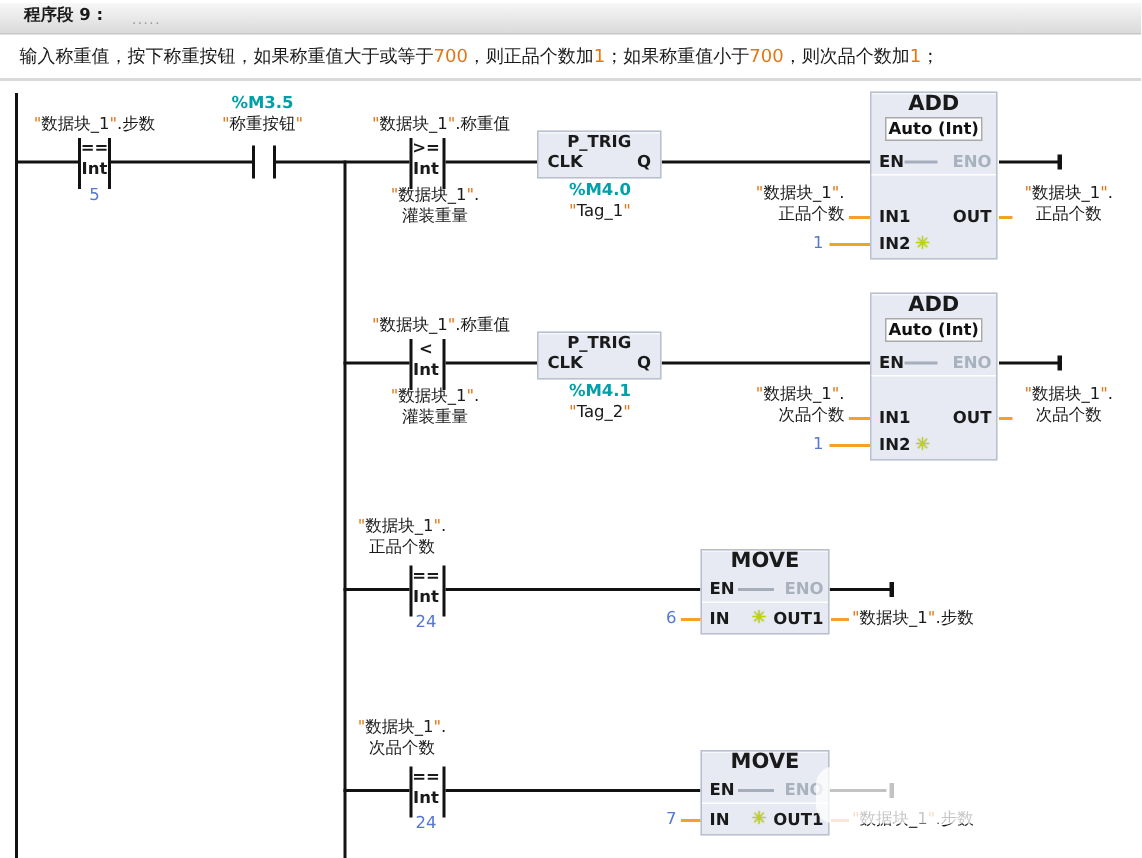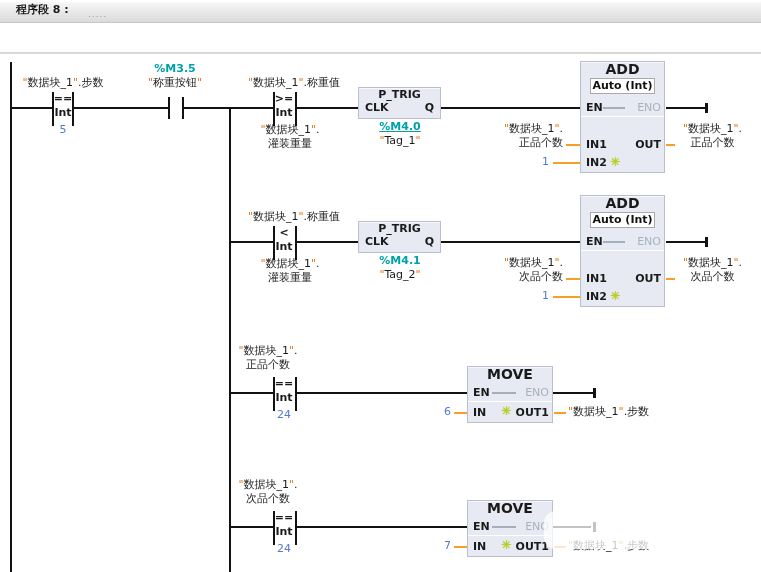--- a/index.html
+++ b/index.html
@@ -19,40 +19,41 @@
   .stub{position:absolute;height:2px;background:#f5a028;}
   .dash{position:absolute;height:2px;background:#a6aebc;}
   .wsep{position:absolute;height:1px;background:#ffffff;}
   
   .t{position:absolute;font-size:11px;line-height:13px;color:#1a1a1a;white-space:nowrap;}
   .c{text-align:center;}
   .r{text-align:right;}
   .b{font-weight:bold;}
   .teal{color:#00a0aa;font-weight:bold;}
   .blue{color:#5578d0;}
-  .gray{color:#a8b2be;font-weight:normal;}
+  .gray{color:#a8b2be;font-weight:bold;}
   .qt{color:#e07818;}
   .num{color:#e07818;}
   .star{color:#c2d400;font-weight:bold;text-shadow:0 0 1px #86a800;font-size:12px;line-height:12px;}
   
   .box{position:absolute;background:#e7eaf2;border:1px solid #b9bfcc;box-sizing:border-box;
        box-shadow:inset 0 1px 0 #f5f7fb;}
   .modebox{position:absolute;background:#ffffff;border:1px solid #a9a9a9;box-sizing:border-box;
            font-size:11px;font-weight:bold;text-align:center;line-height:14px;color:#111;}
   .title12{font-size:14px;}
   .wm{position:absolute;background:rgba(255,255,255,0.75);border-radius:12px;}
 </style>
 </head>
 <body>
 
 <div id="canvas">
 
   <div class="net-header"></div>
-  <div class="net-title t b">程序段 8 :</div>
+  <div class="net-title t b">程序段 9 :</div>
   <div class="net-dots">.....</div>
+  <div class="net-comment">输入称重值，按下称重按钮，如果称重值大于或等于<span class="num">700</span>，则正品个数加<span class="num">1</span>；如果称重值小于<span class="num">700</span>，则次品个数加<span class="num">1</span>；</div>
   <div class="sep"></div>
 
   <div class="v" style="left:10px;top:62px;height:510px;"></div>
   <div class="v" style="left:229px;top:107px;height:465px;"></div>
 
   <div class="h" style="left:11px;top:107px;width:41px;"></div>
   <div class="h" style="left:74px;top:107px;width:94px;"></div>
   <div class="h" style="left:184px;top:107px;width:89px;"></div>
   <div class="h" style="left:297px;top:107px;width:61px;"></div>
   <div class="h" style="left:441px;top:107px;width:139px;"></div>
@@ -76,21 +77,21 @@
   <div class="v" style="left:295px;top:92px;height:34px;"></div>
   <div class="t c b" style="left:265px;top:92px;width:38px;">&gt;=</div>
   <div class="t c b" style="left:265px;top:106px;width:38px;">Int</div>
   <div class="t c" style="left:235px;top:123px;width:110px;"><span class="qt">"</span>数据块_1<span class="qt">"</span>.</div>
   <div class="t c" style="left:235px;top:137px;width:110px;">灌装重量</div>
 
   <div class="box" style="left:358px;top:87px;width:83px;height:32px;"></div>
   <div class="t c b" style="left:358px;top:88px;width:83px;">P_TRIG</div>
   <div class="t b" style="left:365px;top:101px;">CLK</div>
   <div class="t r b" style="left:358px;top:101px;width:76px;">Q</div>
-  <div class="t c teal" style="left:355px;top:120px;width:90px;text-decoration:underline;">%M4.0</div>
+  <div class="t c teal" style="left:355px;top:120px;width:90px;">%M4.0</div>
   <div class="t c" style="left:355px;top:134px;width:90px;"><span class="qt">"</span>Tag_1<span class="qt">"</span></div>
 
   <div class="box" style="left:580px;top:61px;width:85px;height:112px;"></div>
   <div class="t c b title12" style="left:580px;top:63px;width:85px;">ADD</div>
   <div class="modebox" style="left:590px;top:78px;width:65px;height:16px;">Auto (Int)</div>
   <div class="t b" style="left:586px;top:101px;">EN</div>
   <div class="t r gray" style="left:580px;top:101px;width:81px;">ENO</div>
   <div class="dash" style="left:603px;top:107px;width:22px;"></div>
   <div class="wsep" style="left:581px;top:116px;width:83px;"></div>
   <div class="t b" style="left:586px;top:138px;">IN1</div>

